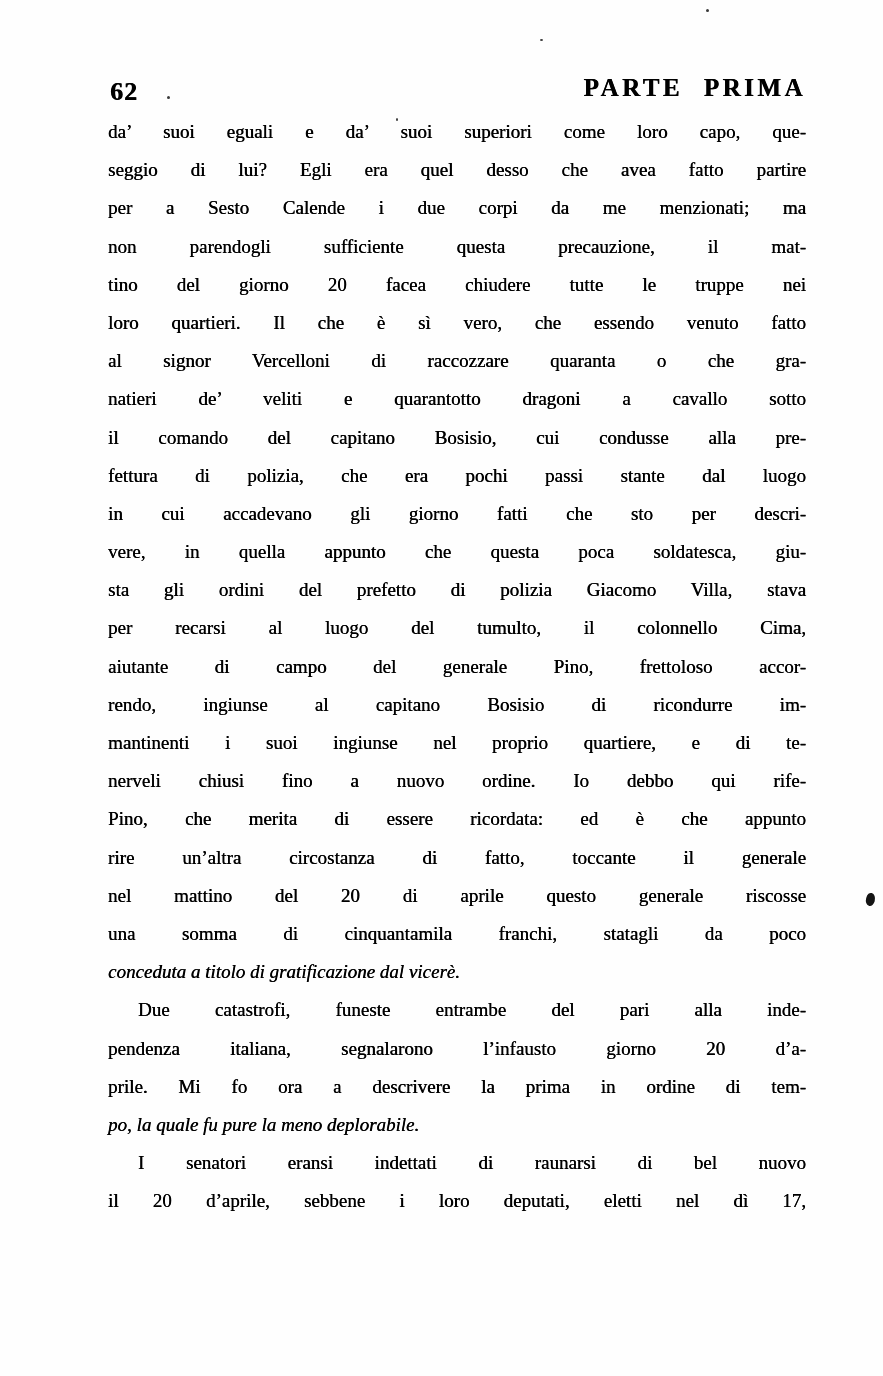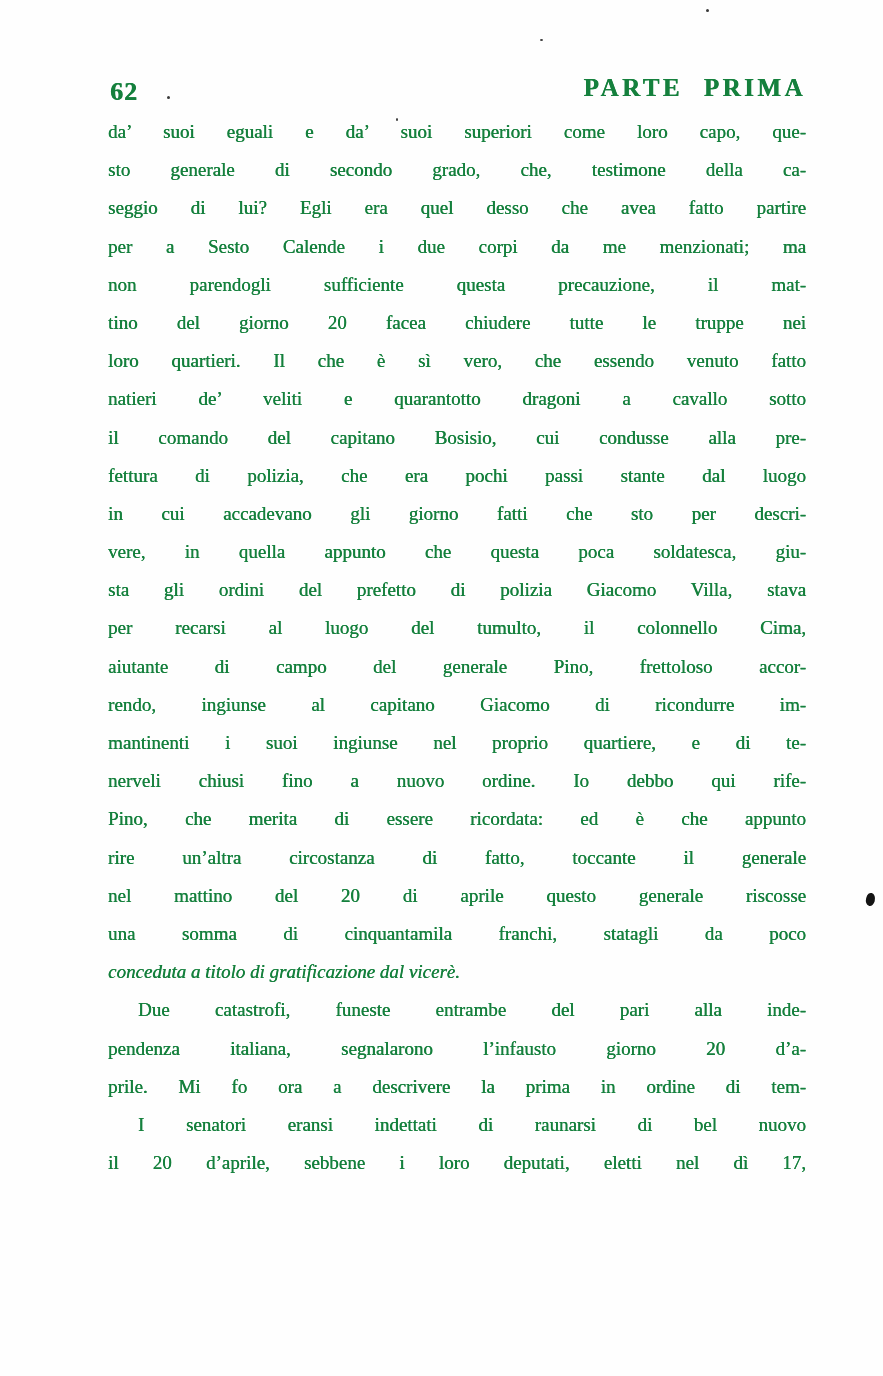--- a/index.html
+++ b/index.html
@@ -3,21 +3,21 @@
 <meta charset="utf-8">
 <style>
   * { margin: 0; padding: 0; box-sizing: border-box; }
   html, body { background: #e8e8e8; }
   .page {
     position: relative;
     width: 883px;
     height: 1376px;
     background: #fefefe;
     font-family: "Liberation Serif", "DejaVu Serif", serif;
-    color: #15803d;
+    color: #000000;
     overflow: hidden;
     padding-left: 48px;
   }
   .header {
     position: absolute;
     top: 74px;
     left: 108px;
     width: 698px;
     height: 32px;
   }
@@ -72,47 +72,48 @@
 <div class="page">
 
   <div class="header">
     <span class="page-number">62</span>
     <div class="running-title">PARTE PRIMA</div>
   </div>
 
   <div class="text-block">
       <div class="paragraph">
         <div class="line">da’ suoi eguali e da’ suoi superiori come loro capo, que-</div>
-        <div class="line">sto generale di secondo grado, che, testimone della ca-</div>
         <div class="line">seggio di lui? Egli era quel desso che avea fatto partire</div>
         <div class="line">per a Sesto Calende i due corpi da me menzionati; ma</div>
         <div class="line">non parendogli sufficiente questa precauzione, il mat-</div>
         <div class="line">tino del giorno 20 facea chiudere tutte le truppe nei</div>
         <div class="line">loro quartieri. Il che è sì vero, che essendo venuto fatto</div>
+        <div class="line">al signor Vercelloni di raccozzare quaranta o che gra-</div>
         <div class="line">natieri de’ veliti e quarantotto dragoni a cavallo sotto</div>
         <div class="line">il comando del capitano Bosisio, cui condusse alla pre-</div>
         <div class="line">fettura di polizia, che era pochi passi stante dal luogo</div>
         <div class="line">in cui accadevano gli giorno fatti che sto per descri-</div>
         <div class="line">vere, in quella appunto che questa poca soldatesca, giu-</div>
         <div class="line">sta gli ordini del prefetto di polizia Giacomo Villa, stava</div>
         <div class="line">per recarsi al luogo del tumulto, il colonnello Cima,</div>
         <div class="line">aiutante di campo del generale Pino, frettoloso accor-</div>
-        <div class="line">rendo, ingiunse al capitano Giacomo di ricondurre im-</div>
+        <div class="line">rendo, ingiunse al capitano Bosisio di ricondurre im-</div>
         <div class="line">mantinenti i suoi ingiunse nel proprio quartiere, e di te-</div>
         <div class="line">nerveli chiusi fino a nuovo ordine. Io debbo qui rife-</div>
         <div class="line">Pino, che merita di essere ricordata: ed è che appunto</div>
         <div class="line">rire un’altra circostanza di fatto, toccante il generale</div>
         <div class="line">nel mattino del 20 di aprile questo generale riscosse</div>
         <div class="line">una somma di cinquantamila franchi, statagli da poco</div>
         <div class="line end">conceduta a titolo di gratificazione dal vicerè.</div>
       </div>
       <div class="paragraph">
         <div class="line indent">Due catastrofi, funeste entrambe del pari alla inde-</div>
         <div class="line">pendenza italiana, segnalarono l’infausto giorno 20 d’a-</div>
         <div class="line">prile. Mi fo ora a descrivere la prima in ordine di tem-</div>
+        <div class="line end">po, la quale fu pure la meno deplorabile.</div>
       </div>
       <div class="paragraph">
         <div class="line indent">I senatori eransi indettati di raunarsi di bel nuovo</div>
         <div class="line">il 20 d’aprile, sebbene i loro deputati, eletti nel dì 17,</div>
       </div>
     </div>
 
   <div class="ink-blot" style="left:866px; top:893px; width:9px; height:13px; transform:rotate(15deg);"></div>
   <div class="speck" style="left:167px; top:96px; width:3px; height:3px;"></div>
   <div class="speck" style="left:540px; top:39px; width:3px; height:2px;"></div>

